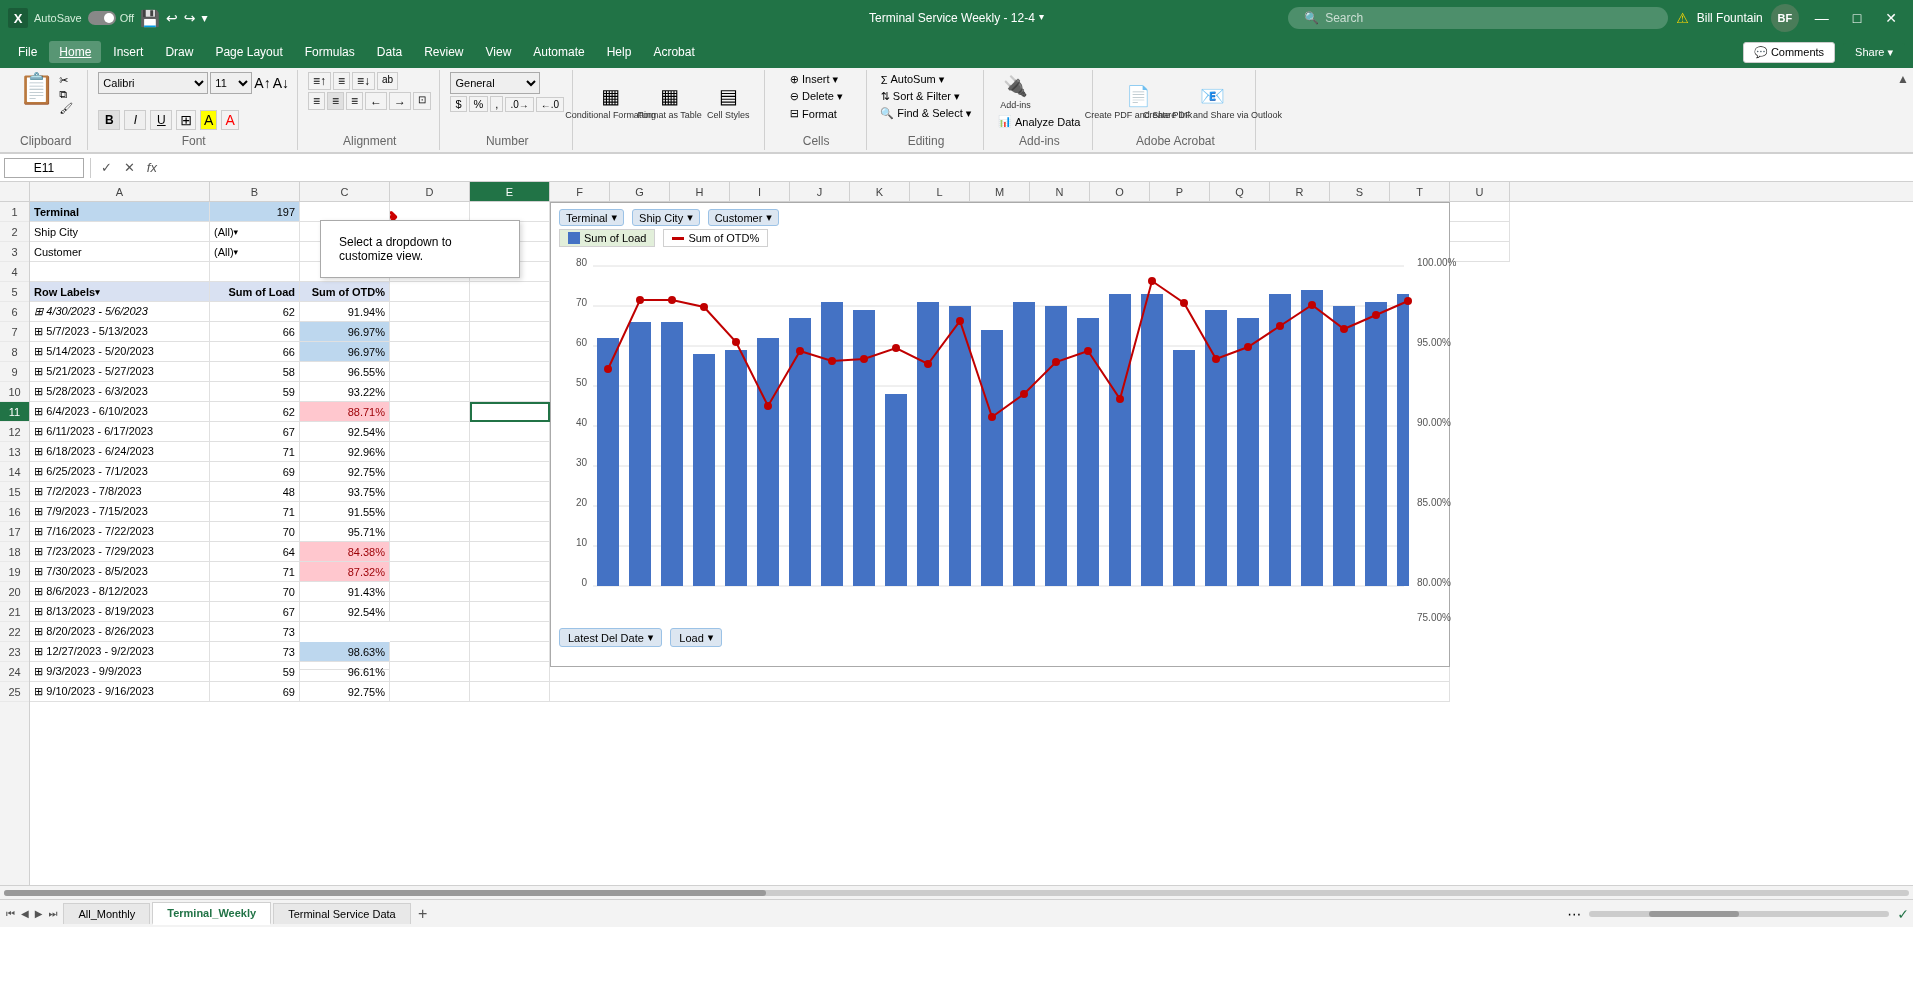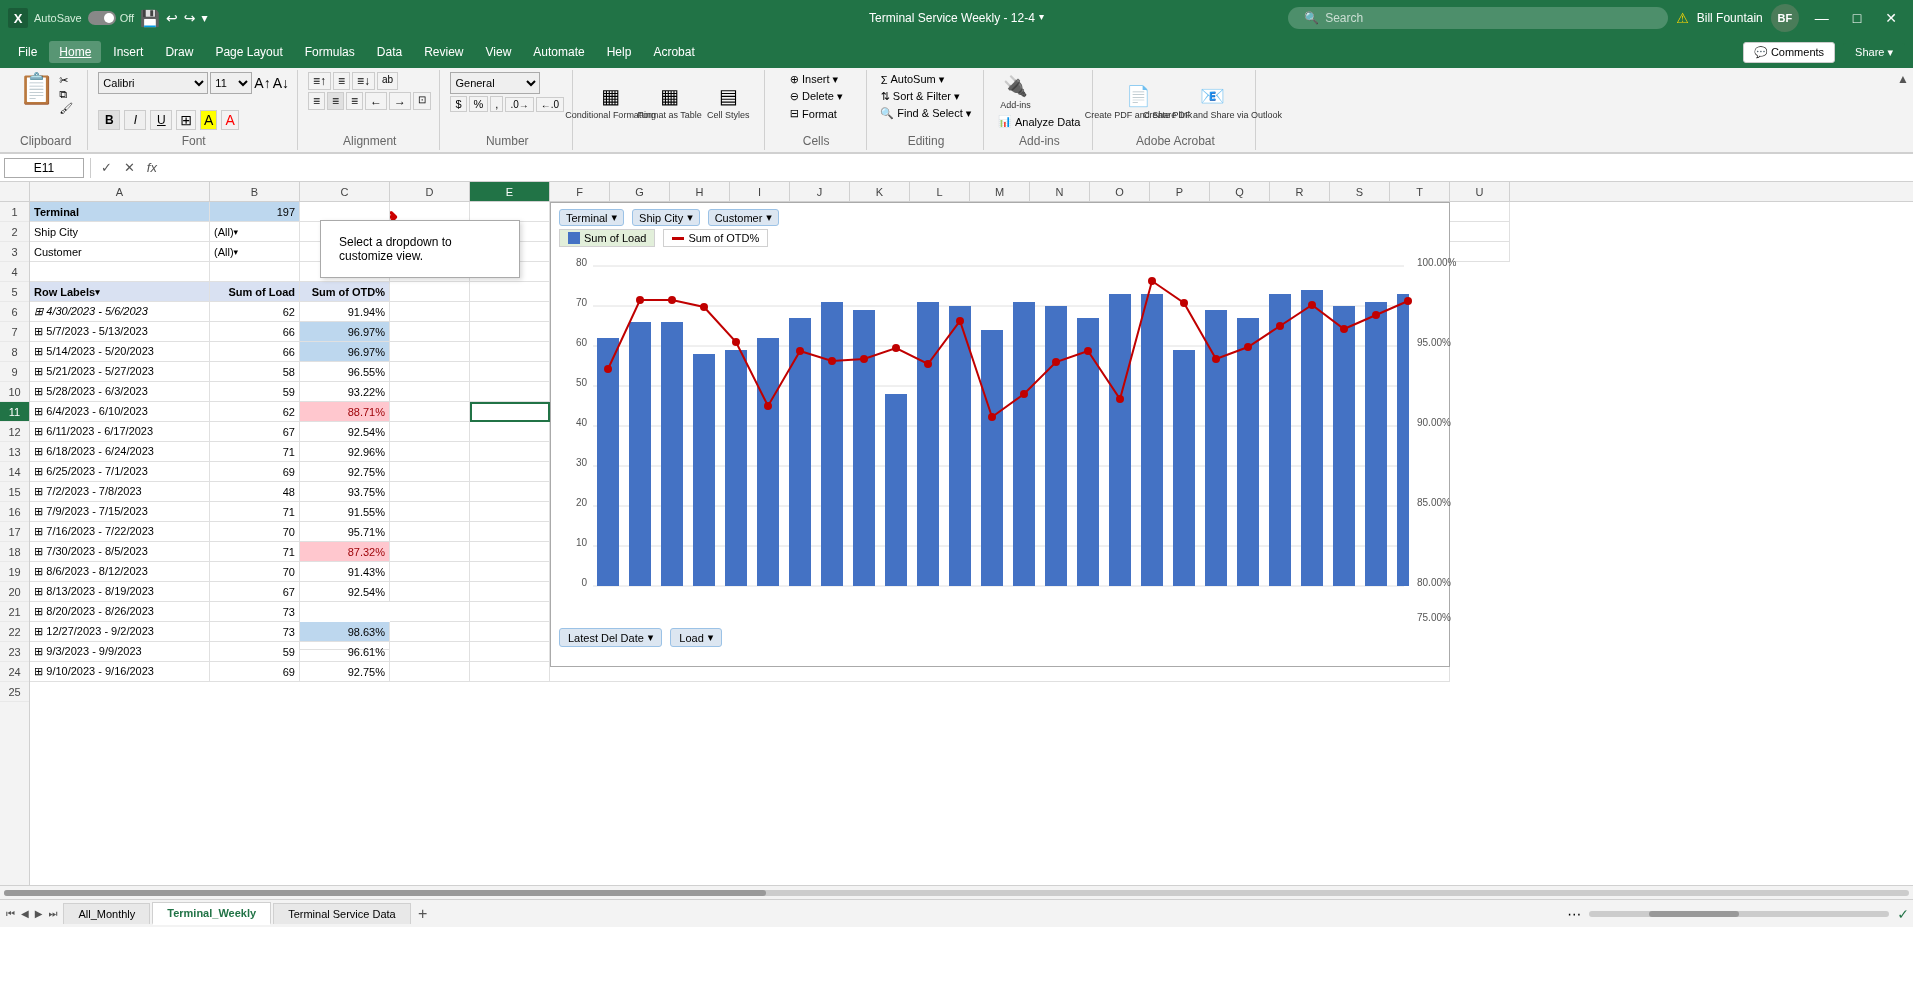--- a/index.html
+++ b/index.html
@@ -527,20 +527,28 @@
         <div class="cell right" style="width:90px;justify-content:flex-end;">71</div>
         <div class="cell right" style="width:90px;justify-content:flex-end;">91.55%</div>
         <div class="cell" style="width:80px;"></div>
           <div class="cell" style="width:80px;"></div>
           <div class="cell" style="width:900px;"></div>
       </div>
       <div class="grid-row">
         <div class="cell" style="width:180px;">⊞ 7/16/2023 - 7/22/2023</div>
         <div class="cell right" style="width:90px;justify-content:flex-end;">70</div>
         <div class="cell right" style="width:90px;justify-content:flex-end;">95.71%</div>
+        <div class="cell" style="width:80px;"></div>
+          <div class="cell" style="width:80px;"></div>
+          <div class="cell" style="width:900px;"></div>
+      </div>
+      <div class="grid-row">
+        <div class="cell" style="width:180px;">⊞ 7/23/2023 - 7/29/2023</div>
+        <div class="cell right" style="width:90px;justify-content:flex-end;">64</div>
+        <div class="cell right" style="width:90px;justify-content:flex-end;background:#ffc7ce;color:#9c0006;">84.38%</div>
         <div class="cell" style="width:80px;"></div>
           <div class="cell" style="width:80px;"></div>
           <div class="cell" style="width:900px;"></div>
       </div>
       <div class="grid-row">
         <div class="cell" style="width:180px;">⊞ 7/30/2023 - 8/5/2023</div>
         <div class="cell right" style="width:90px;justify-content:flex-end;">71</div>
         <div class="cell right" style="width:90px;justify-content:flex-end;background:#ffc7ce;color:#9c0006;">87.32%</div>
         <div class="cell" style="width:80px;"></div>
           <div class="cell" style="width:80px;"></div>

